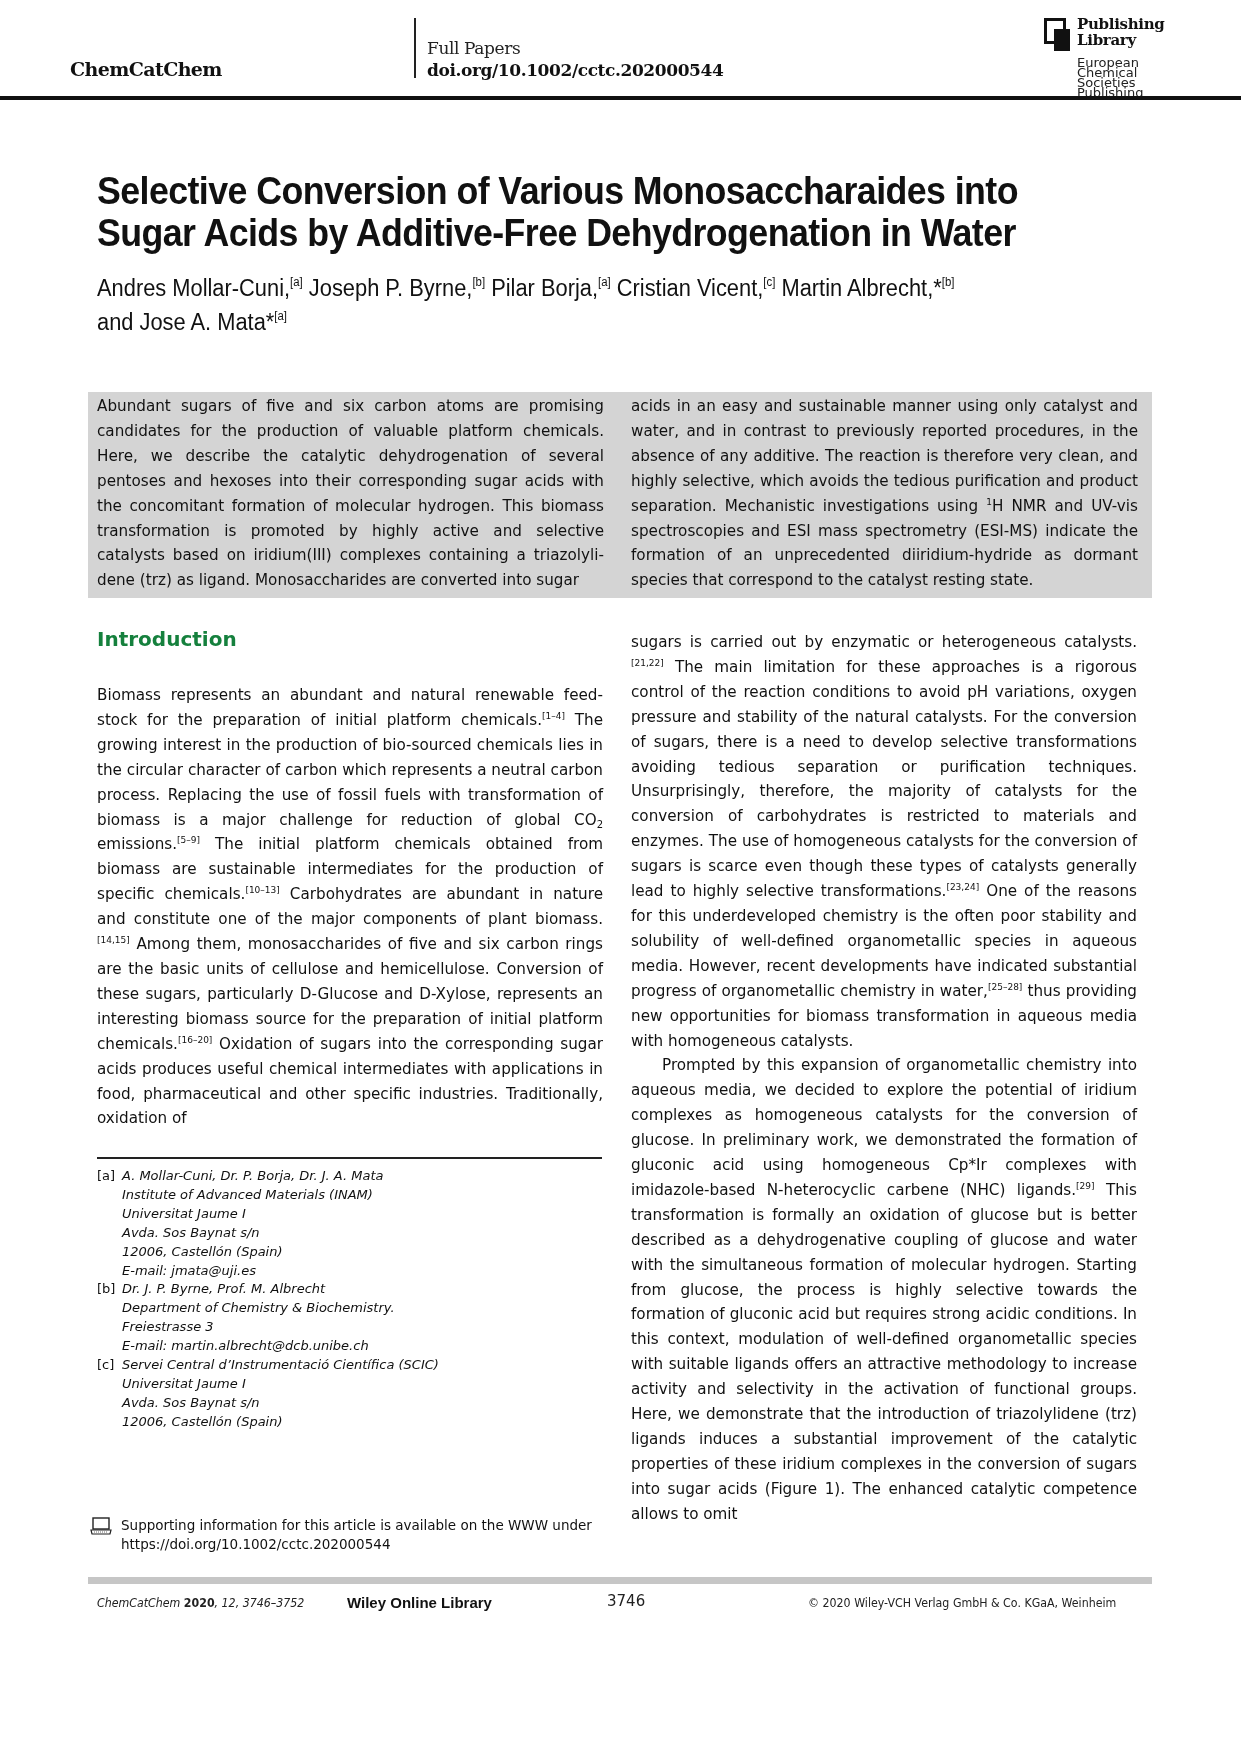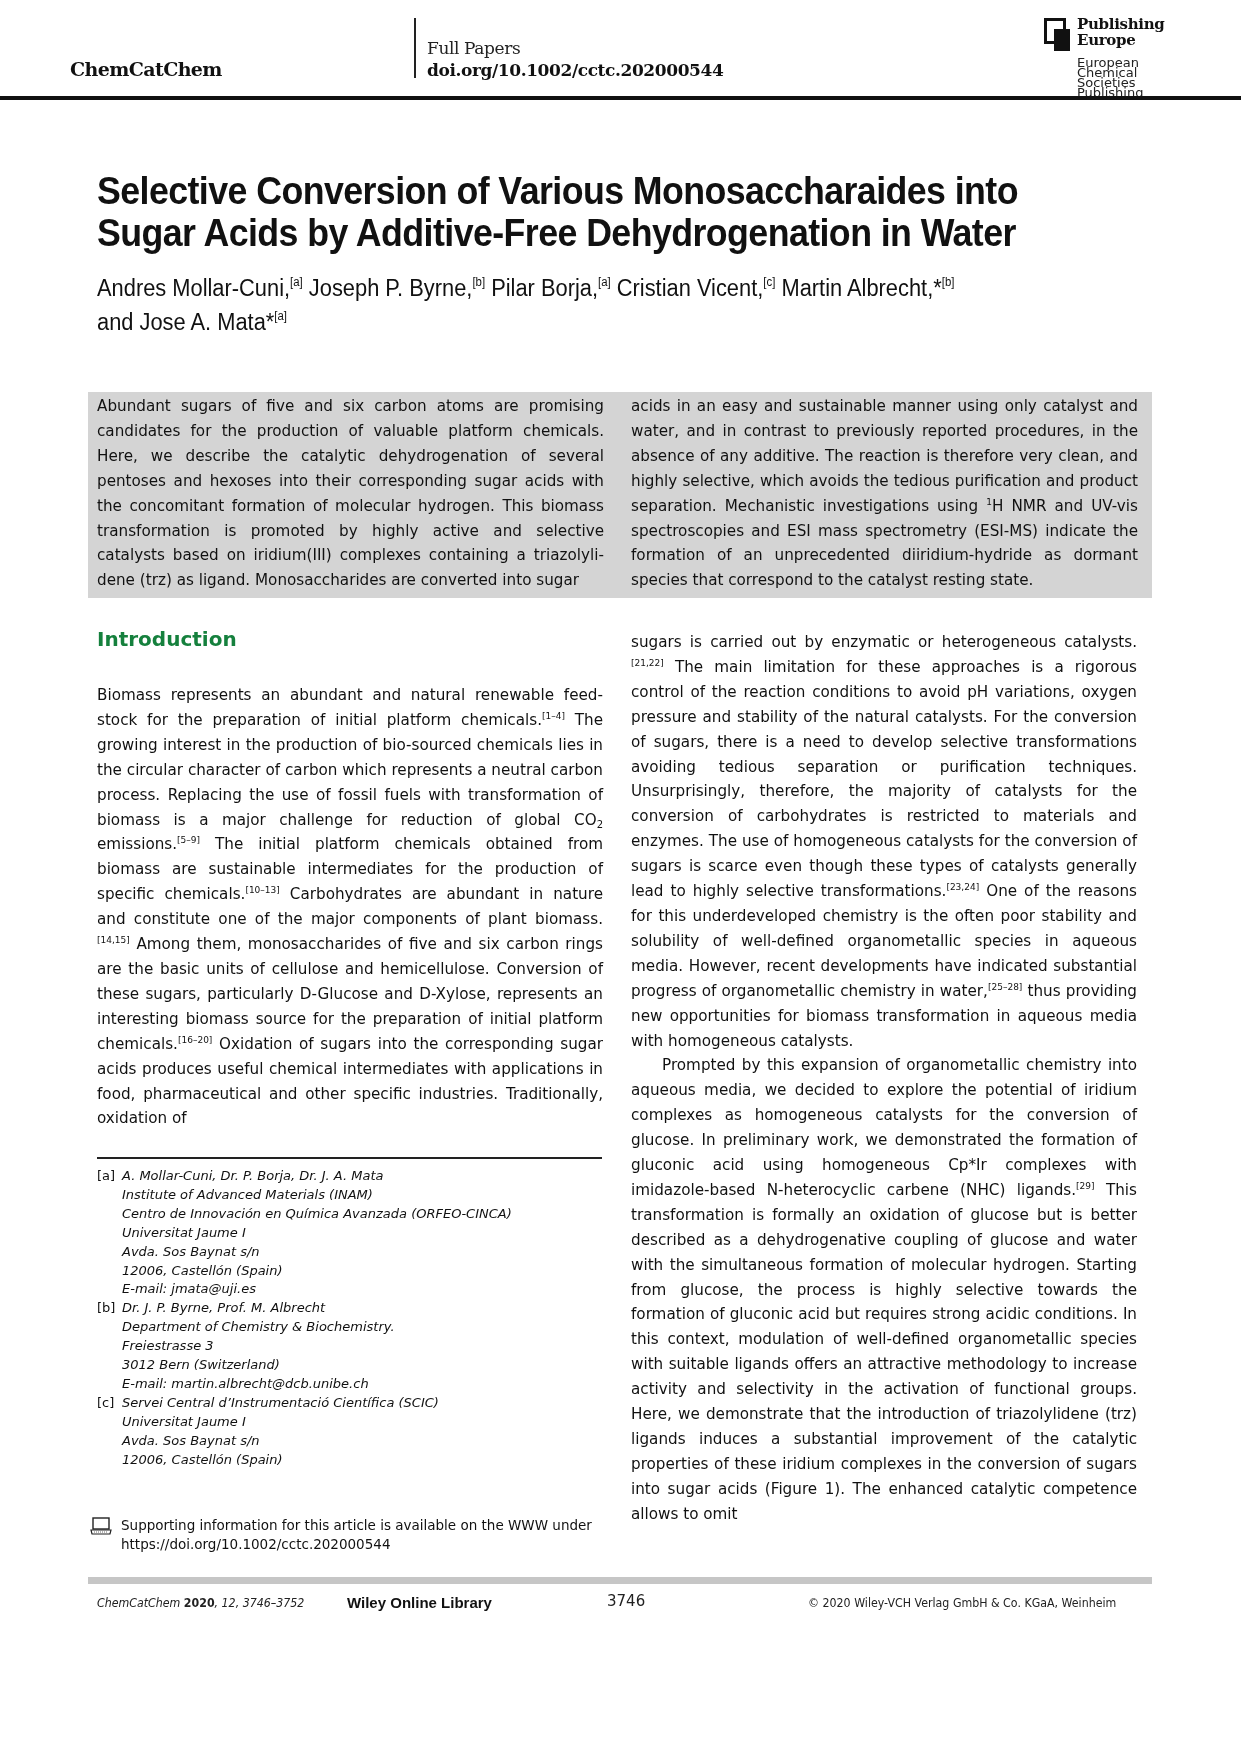--- a/index.html
+++ b/index.html
@@ -74,21 +74,21 @@
 <div class="abs vrule"></div>
 <div class="abs section-type">Full Papers</div>
 <div class="abs doi">doi.org/10.1002/cctc.202000544</div>
 <div class="abs logo">
   <div class="logo-mark">
     <div class="sq1"></div>
       <div class="sq2"></div>
   </div>
   <div class="logo-title">
     <div>Publishing</div>
-    <div>Europe</div>
+    <div>Library</div>
   </div>
   <div class="logo-sub">
     <div>European Chemical</div>
     <div>Societies Publishing</div>
   </div>
 </div>
 <div class="abs header-rule"></div>
 
 <h1 class="abs title" style="margin:0;">Selective Conversion of Various Monosaccharaides into Sugar Acids by Additive-Free Dehydrogenation in Water</h1>
 <div class="abs authors">
@@ -115,32 +115,30 @@
   <p><span>sugars is carried out by enzymatic or heterogeneous catalysts.</span><sup>[21,22]</sup><span> The main limitation for these approaches is a rigorous control of the reaction conditions to avoid pH variations, oxygen pressure and stability of the natural catalysts. For the conversion of sugars, there is a need to develop selective transformations avoiding tedious separation or purifi­cation techniques. Unsurprisingly, therefore, the majority of catalysts for the conversion of carbohydrates is restricted to materials and enzymes. The use of homogeneous catalysts for the conversion of sugars is scarce even though these types of catalysts generally lead to highly selective transformations.</span><sup>[23,24]</sup><span> One of the reasons for this underdeveloped chemistry is the often poor stability and solubility of well-defined organo­metallic species in aqueous media. However, recent develop­ments have indicated substantial progress of organometallic chemistry in water,</span><sup>[25–28]</sup><span> thus providing new opportunities for biomass transformation in aqueous media with homogeneous catalysts.</span></p>
   <p class="indent"><span>Prompted by this expansion of organometallic chemistry into aqueous media, we decided to explore the potential of iridium complexes as homogeneous catalysts for the conversion of glucose. In preliminary work, we demonstrated the formation of gluconic acid using homogeneous Cp*Ir complexes with imidazole-based N-heterocyclic carbene (NHC) ligands.</span><sup>[29]</sup><span> This transformation is formally an oxidation of glucose but is better described as a dehydrogenative coupling of glucose and water with the simultaneous formation of molecular hydrogen. Starting from glucose, the process is highly selective towards the formation of gluconic acid but requires strong acidic conditions. In this context, modulation of well-defined organo­metallic species with suitable ligands offers an attractive methodology to increase activity and selectivity in the activation of functional groups. Here, we demonstrate that the introduction of triazolylidene (trz) ligands induces a substantial improvement of the catalytic properties of these iridium complexes in the conversion of sugars into sugar acids (Figure 1). The enhanced catalytic competence allows to omit</span></p>
 </div>
 
 <div class="abs footnote-rule"></div>
 <div class="abs affil">
   <div class="affil-entry">
     <span class="affil-tag">[a]</span>
     <span class="affil-line">A. Mollar-Cuni, Dr. P. Borja, Dr. J. A. Mata</span>
     <span class="affil-line">Institute of Advanced Materials (INAM)</span>
-    <span class="affil-line">Centro de Innovación en Química Avanzada (ORFEO-CINCA)</span>
     <span class="affil-line">Universitat Jaume I</span>
     <span class="affil-line">Avda. Sos Baynat s/n</span>
     <span class="affil-line">12006, Castellón (Spain)</span>
     <span class="affil-line">E-mail: jmata@uji.es</span>
   </div>
   <div class="affil-entry">
     <span class="affil-tag">[b]</span>
     <span class="affil-line">Dr. J. P. Byrne, Prof. M. Albrecht</span>
     <span class="affil-line">Department of Chemistry &amp; Biochemistry.</span>
     <span class="affil-line">Freiestrasse 3</span>
-    <span class="affil-line">3012 Bern (Switzerland)</span>
     <span class="affil-line">E-mail: martin.albrecht@dcb.unibe.ch</span>
   </div>
   <div class="affil-entry">
     <span class="affil-tag">[c]</span>
     <span class="affil-line">Servei Central d’Instrumentació Científica (SCIC)</span>
     <span class="affil-line">Universitat Jaume I</span>
     <span class="affil-line">Avda. Sos Baynat s/n</span>
     <span class="affil-line">12006, Castellón (Spain)</span>
   </div>
 </div>

